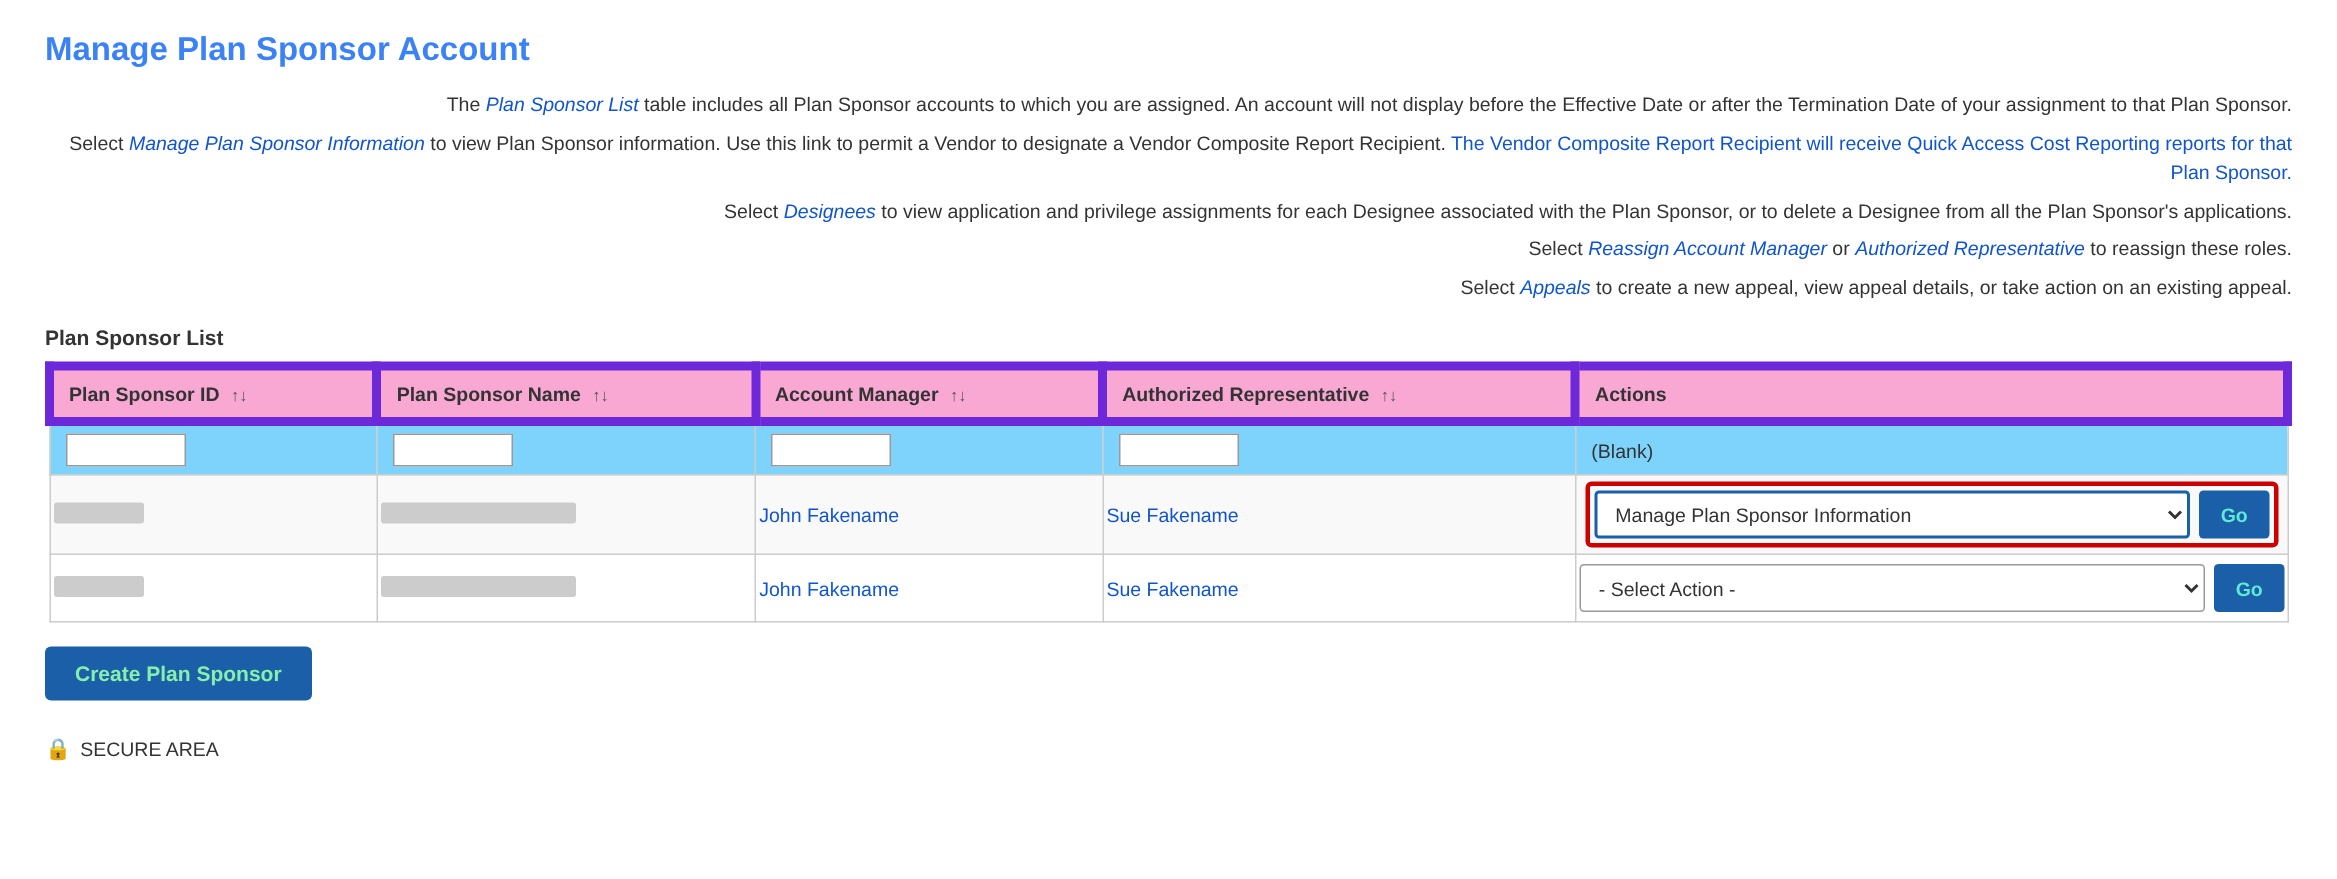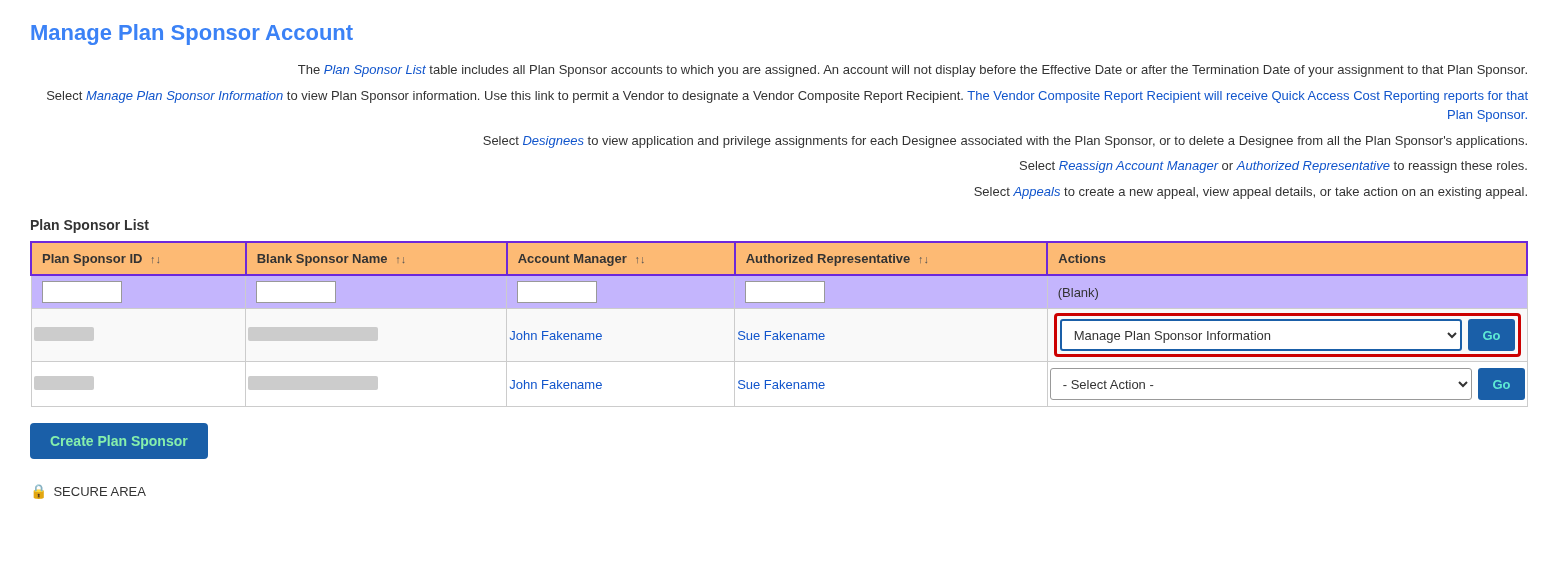--- a/index.html
+++ b/index.html
@@ -34,36 +34,36 @@
       font-weight: bold;
       margin: 16px 0 8px 0;
       font-size: 14px;
     }
     table {
       width: 100%;
       border-collapse: collapse;
       font-size: 13px;
     }
     th {
-      background: #fdba74;
-      border: 2px solid #6d28d9;
+      background: #f9a8d4;
+      border: 6px solid #6d28d9;
       padding: 8px 10px;
       text-align: left;
       font-weight: bold;
       white-space: nowrap;
     }
     td {
       border: 1px solid #ccc;
       padding: 6px 2px;
       background: #fff;
       vertical-align: middle;
     }
     tr:nth-child(even) td { background: #f9f9f9; }
     .filter-row td {
-      background: #c4b5fd;
+      background: #7dd3fc;
       padding: 5px 10px;
     }
     .filter-input {
       border: 1px solid #999;
       padding: 3px 5px;
       width: 80px;
       font-size: 12px;
     }
     .sort-arrows {
       font-size: 11px;
@@ -178,21 +178,21 @@
 <div class="section-title">Plan Sponsor List</div>
 
 <table>
   <thead>
     <tr>
       <th>
         <span>Plan Sponsor ID</span>
         <span class="sort-arrows">↑↓</span>
       </th>
       <th>
-        <span>Blank Sponsor Name</span>
+        <span>Plan Sponsor Name</span>
         <span class="sort-arrows">↑↓</span>
       </th>
       <th>
         <span>Account Manager</span>
         <span class="sort-arrows">↑↓</span>
       </th>
       <th>
         <span>Authorized Representative</span>
         <span class="sort-arrows">↑↓</span>
       </th>

